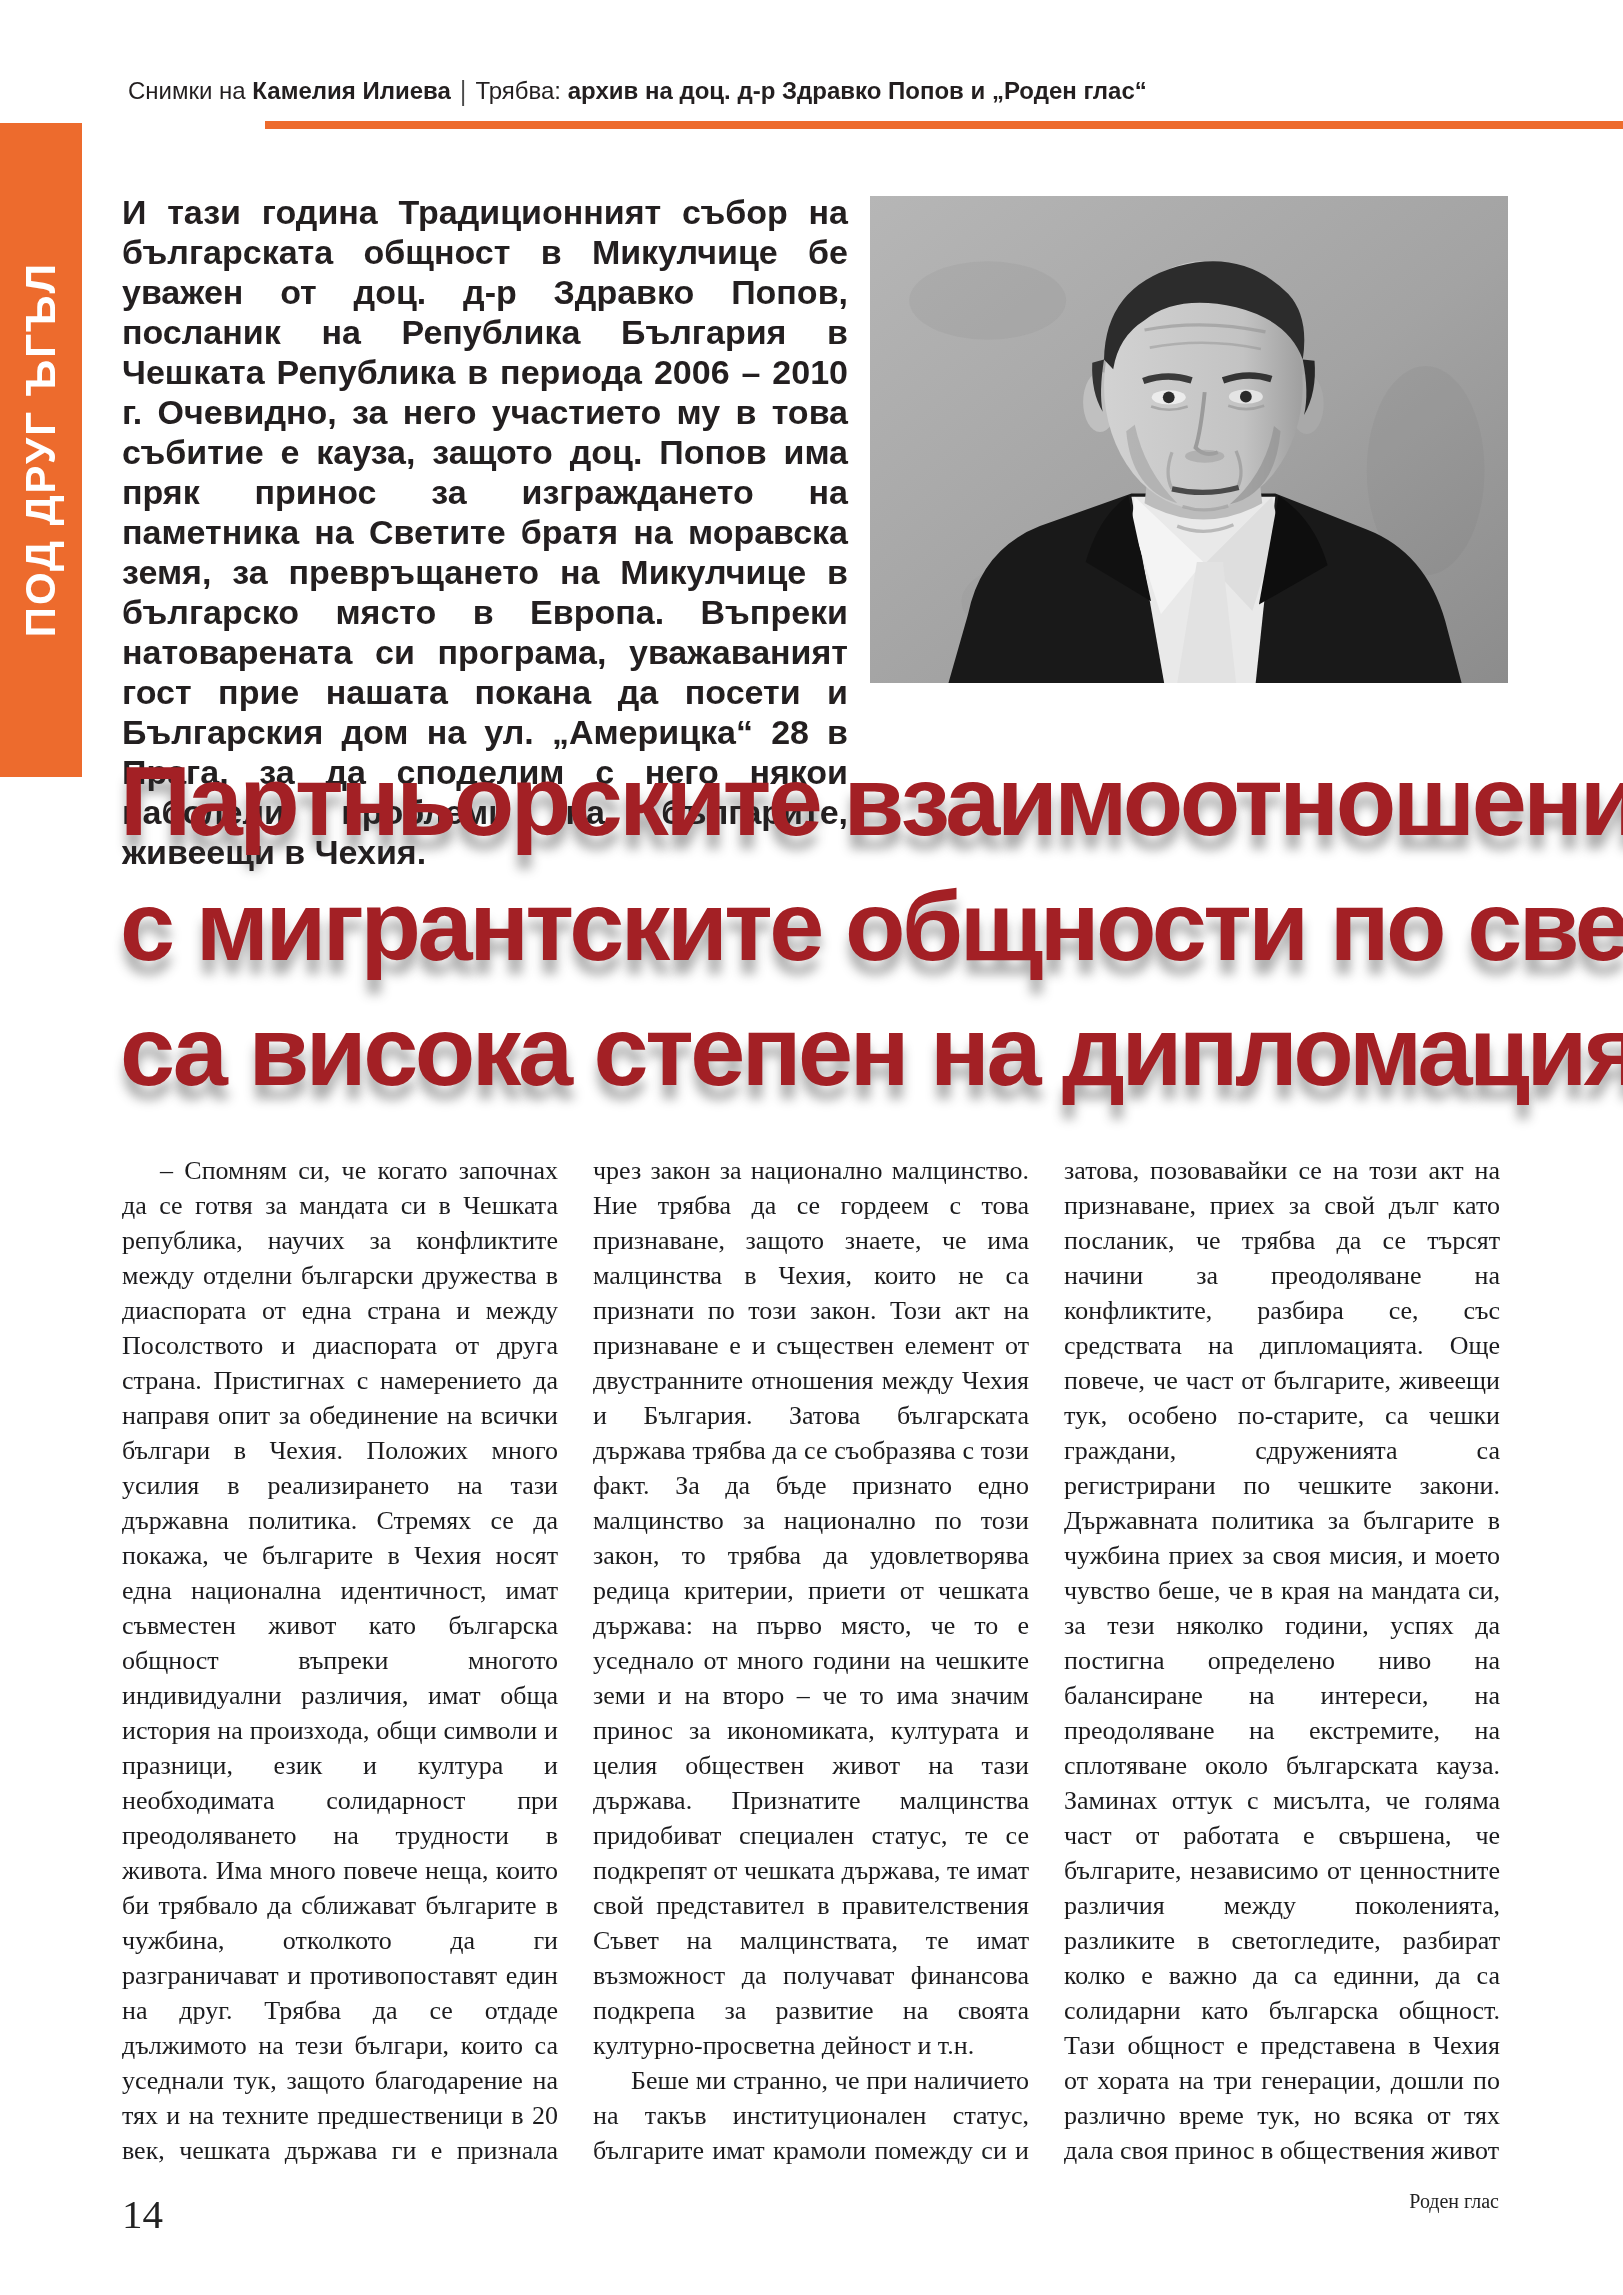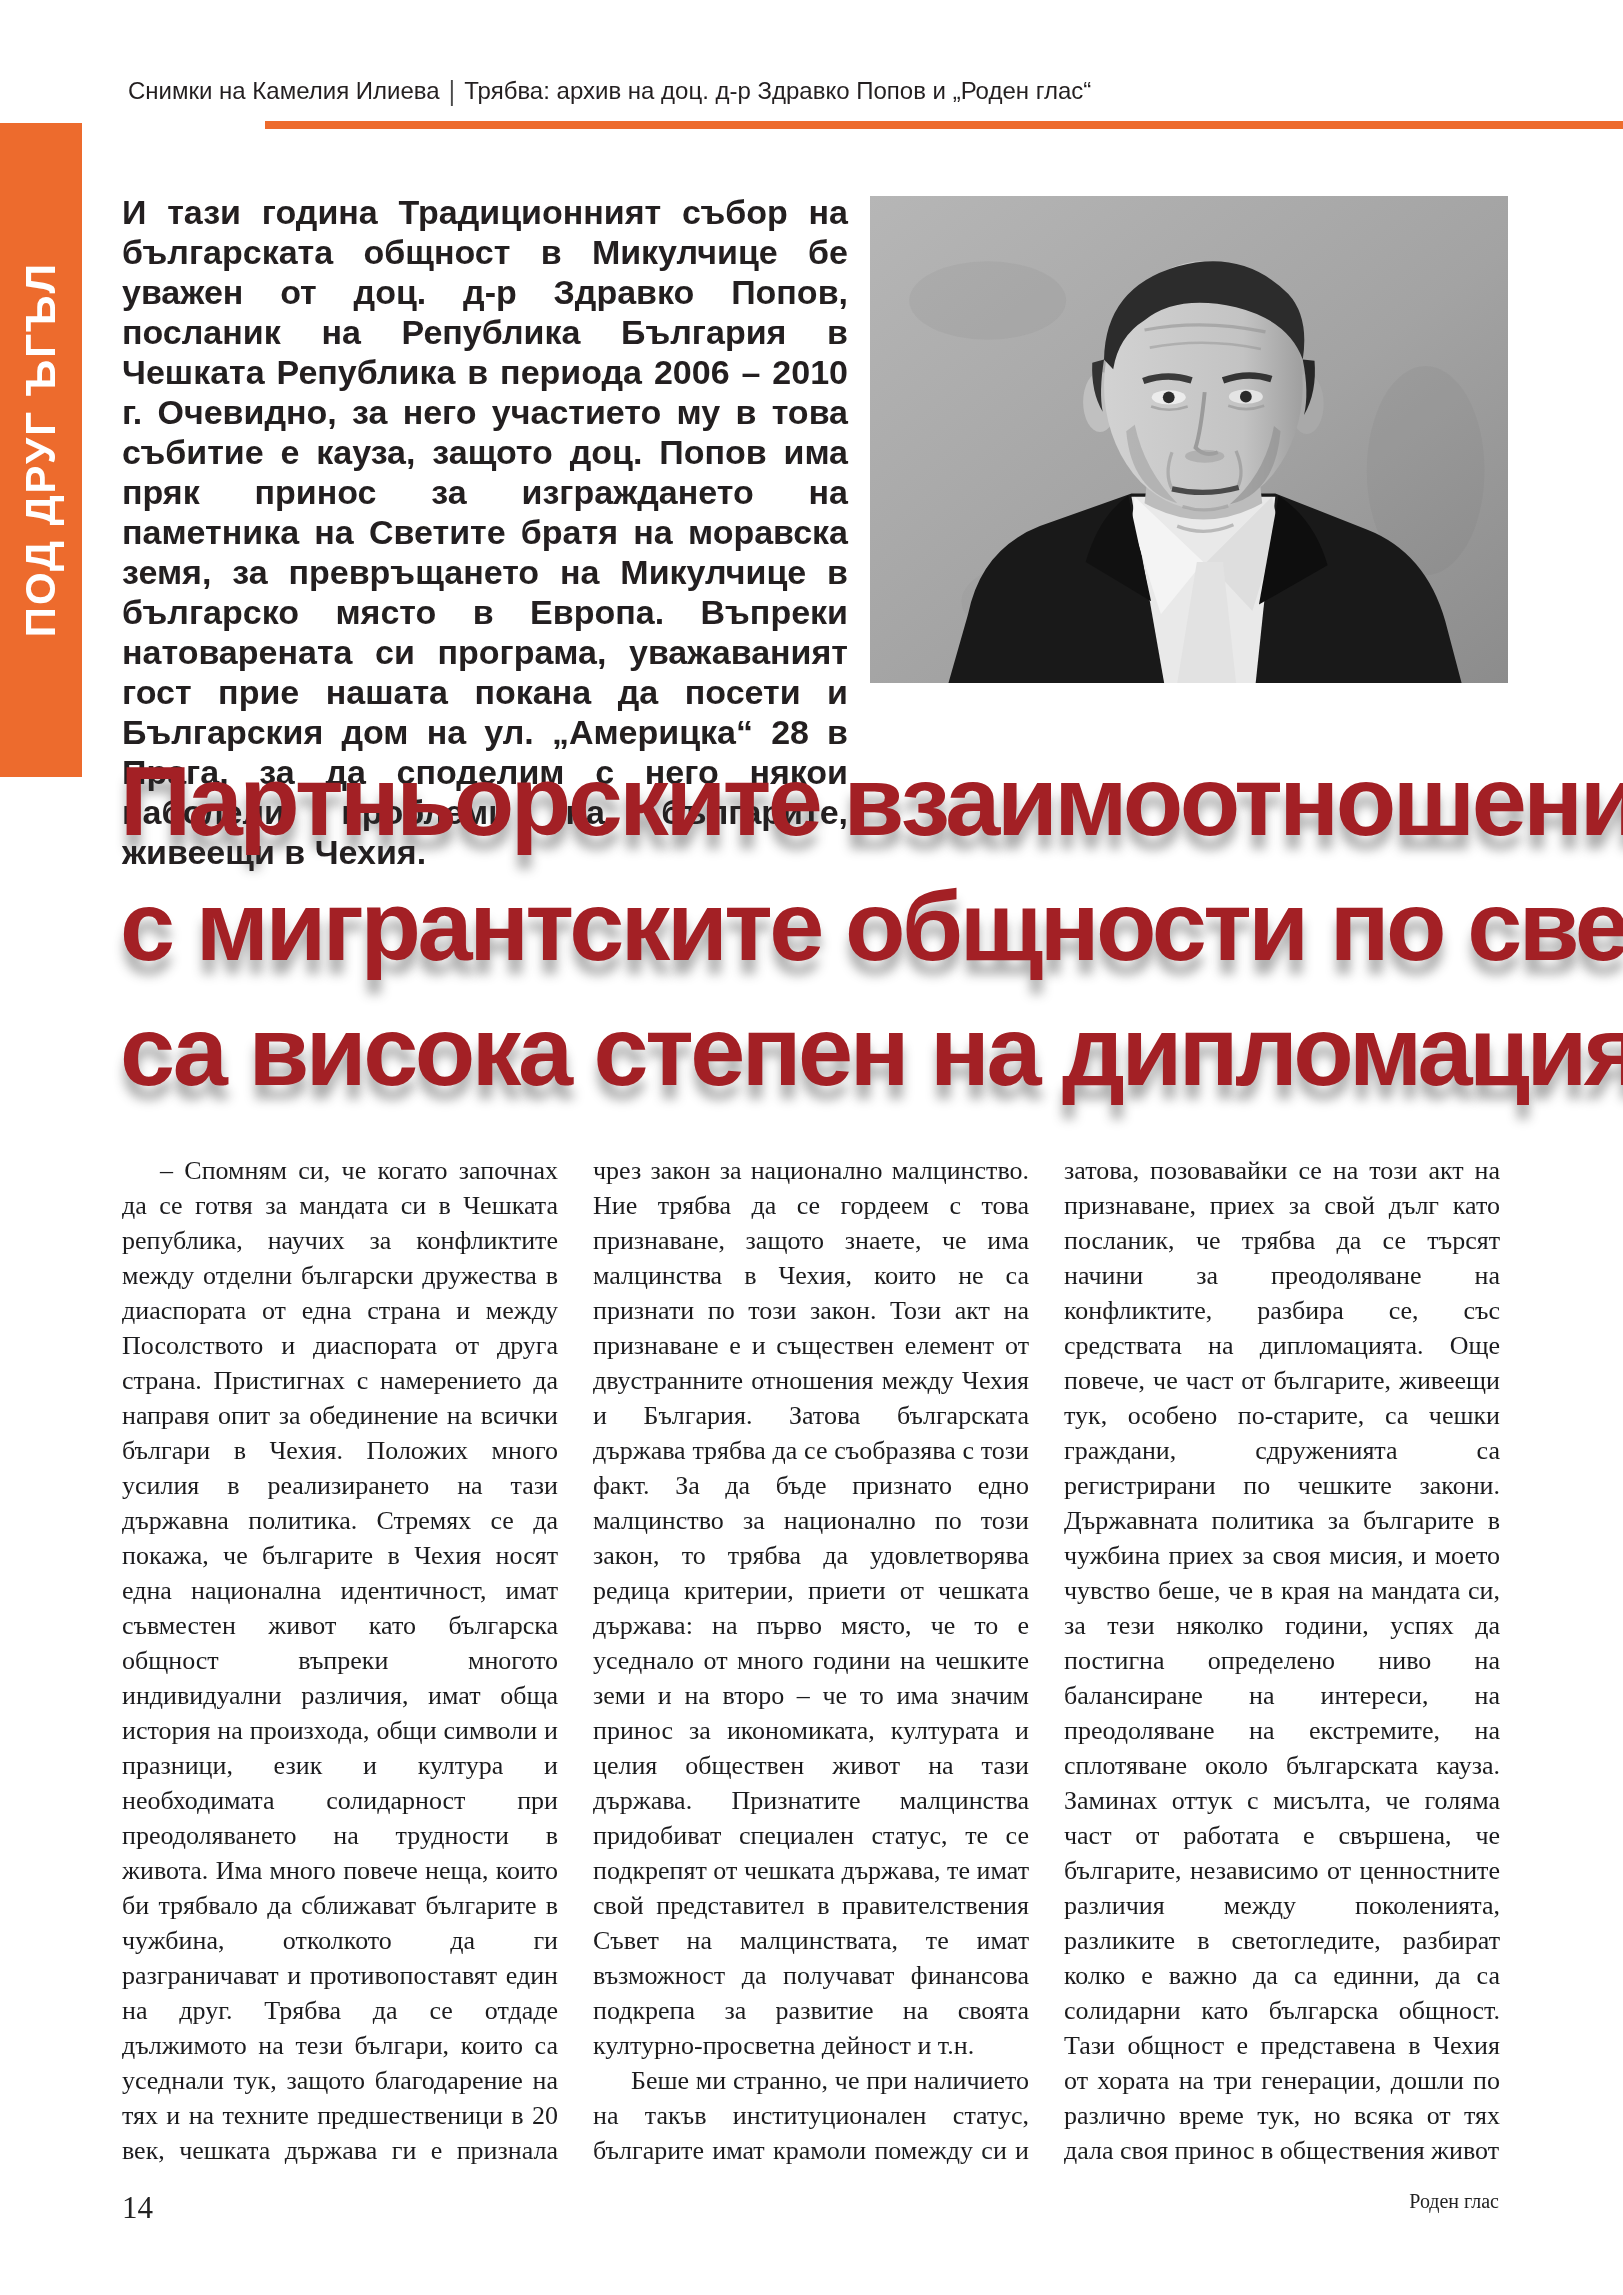--- a/index.html
+++ b/index.html
@@ -11,21 +11,21 @@
     font-family:"Liberation Sans","DejaVu Sans",sans-serif;
     color:#231f20;
   }
   
   .credit{
     position:absolute;left:128px;top:76px;
     font-size:24px;line-height:29px;
     font-stretch:condensed;
     color:#231f20;white-space:nowrap;
   }
-  .credit .b{font-weight:normal;}
+  .credit .b{font-weight:bold;}
   .credit .divider{
     display:inline-block;margin:0 9.2px;
     font-weight:300;color:#4a4a4a;
     transform:scaleY(1.15);
   }
   .rule{
     position:absolute;left:265px;right:0;top:121px;height:7.9px;
     background:var(--accent,#ed6b2d);
   }
   
@@ -74,21 +74,21 @@
     font-size:26px;line-height:35px;
     text-align:justify;color:#1c1c1e;
     overflow:hidden;
   }
   .body-cols p{margin:0;text-indent:38px;}
   .body-cols p.q{font-weight:bold;}
   
   .pageno{
     position:absolute;left:122px;top:2190px;
     font-family:"Liberation Serif","DejaVu Serif",serif;
-    font-size:31px;color:#222;
+    font-size:41px;color:#222;
   }
   .mag{
     position:absolute;right:124px;top:2190px;
     font-family:"Liberation Serif","DejaVu Serif",serif;
     font-size:20px;color:#222;
   }
 </style>
 </head>
 <body>
 

